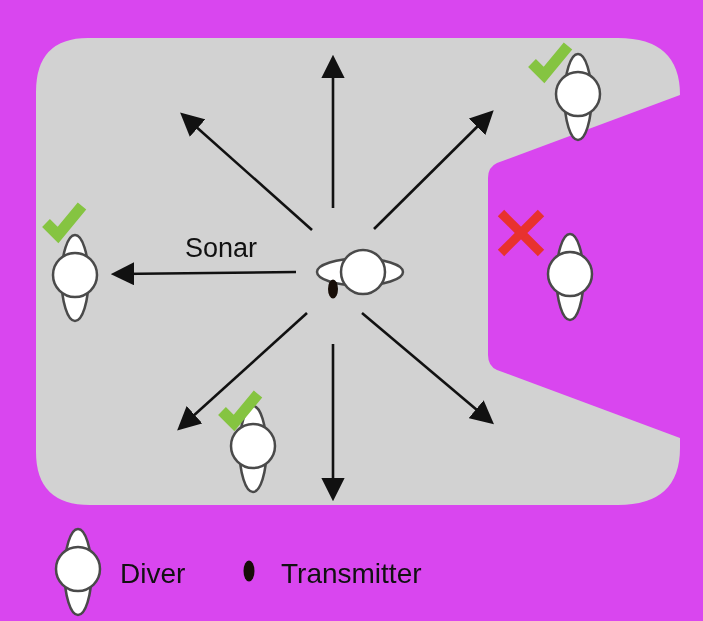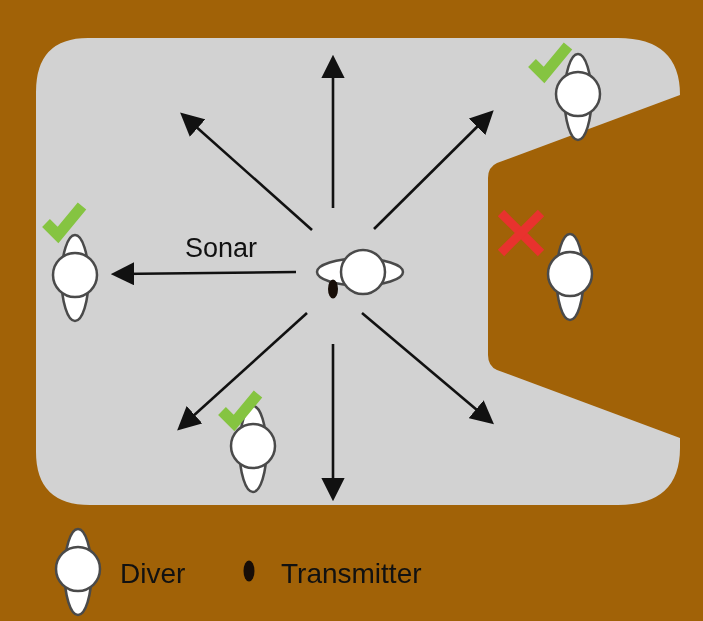--- a/index.html
+++ b/index.html
@@ -4,21 +4,21 @@
 <style>
   html, body {
     margin: 0;
     padding: 0;
     background: #ffffff;
   }
   .stage {
     position: relative;
     width: 703px;
     height: 621px;
-    background: #a16207;
+    background: #d946ef;
     font-family: "Liberation Sans", sans-serif;
     overflow: hidden;
   }
   svg { display: block; }
   text {
     font-family: "Liberation Sans", sans-serif;
     fill: #111111;
   }
   .label-main { font-size: 27px; }
   .label-legend { font-size: 28px; }

